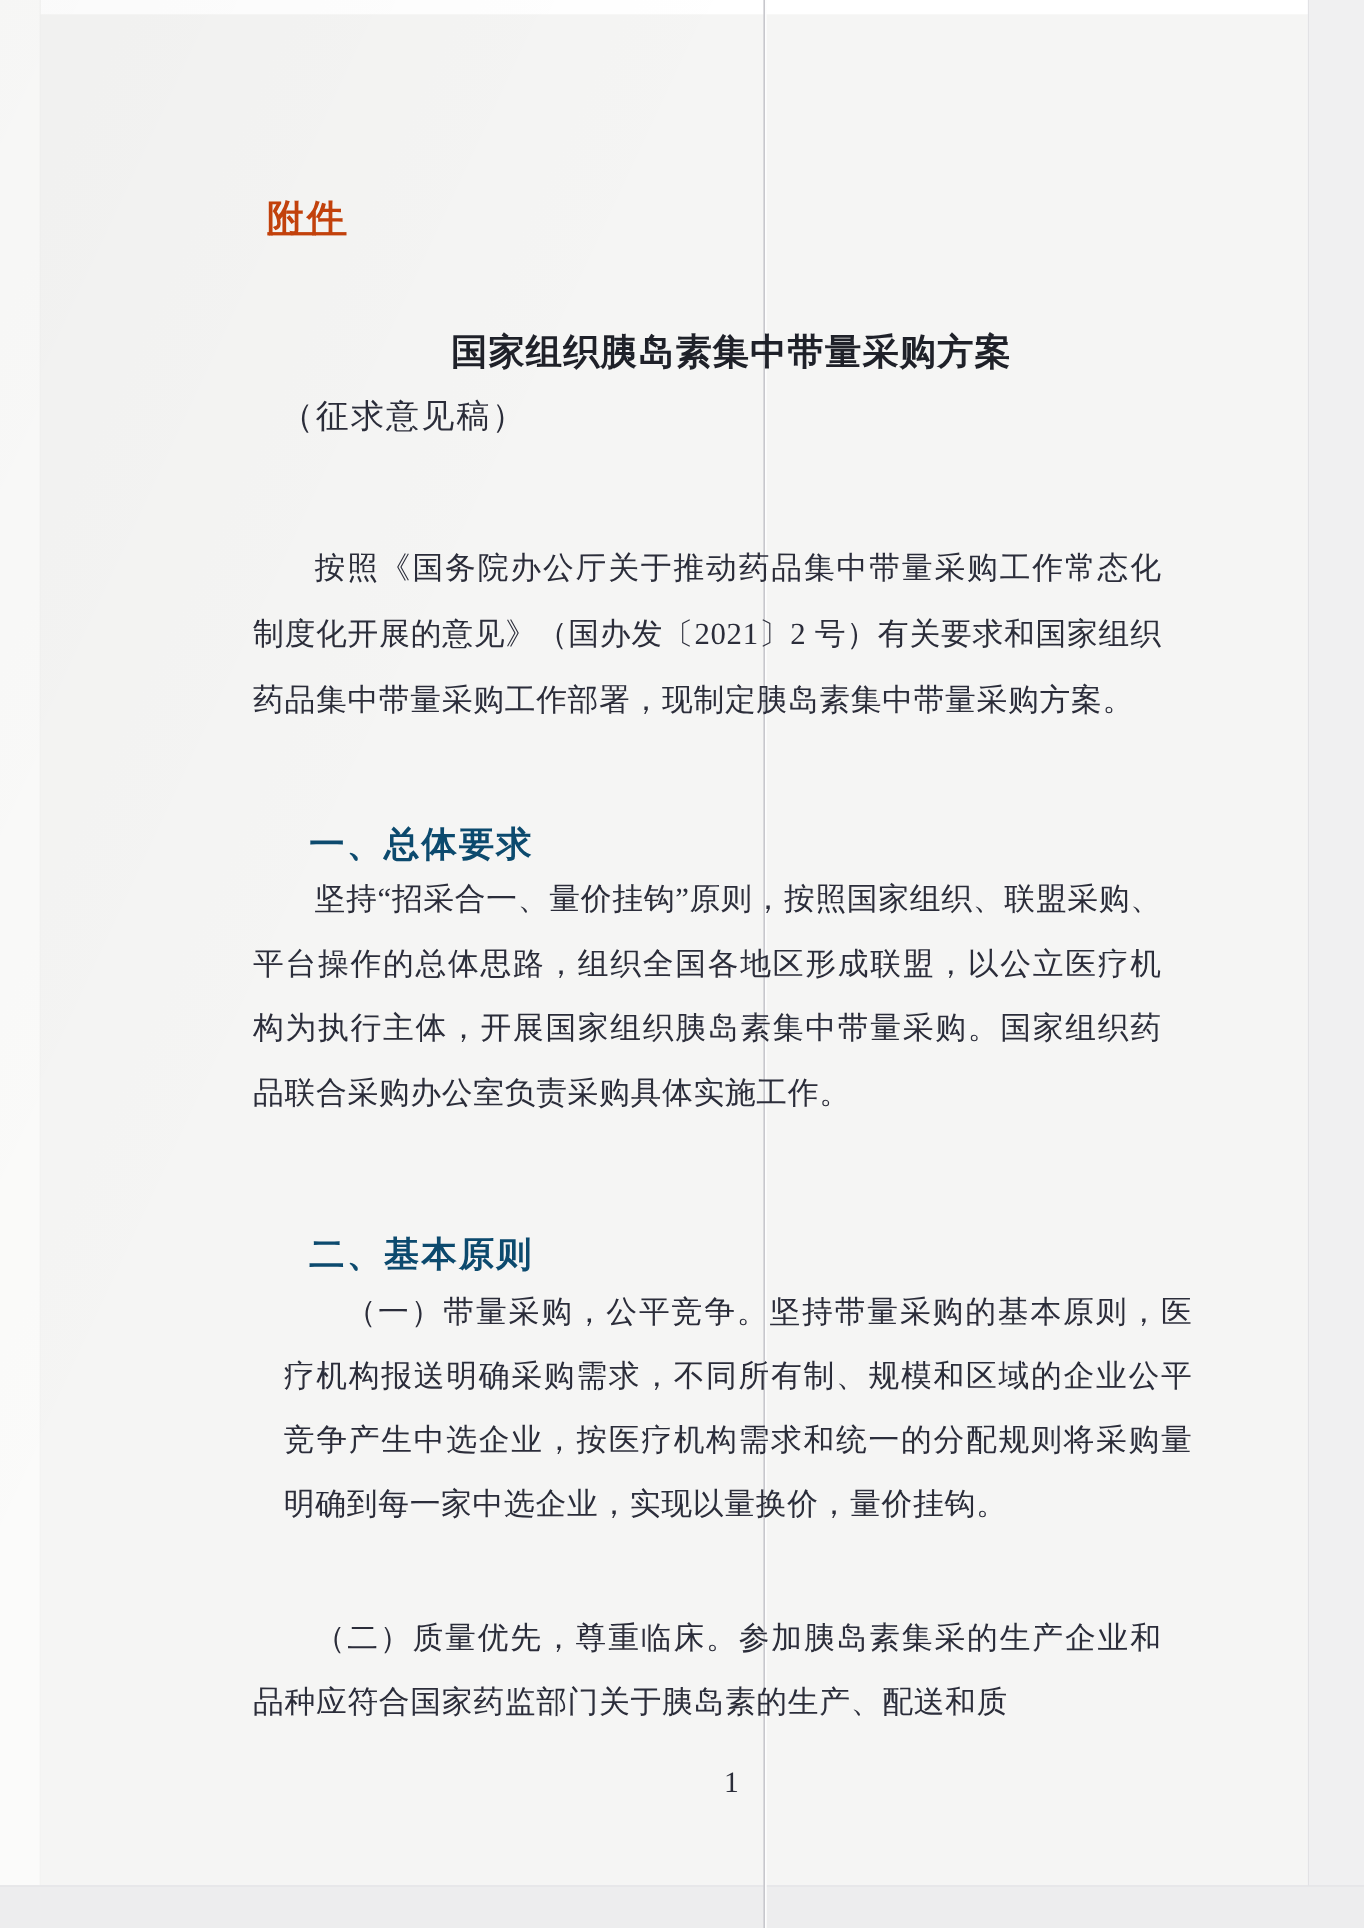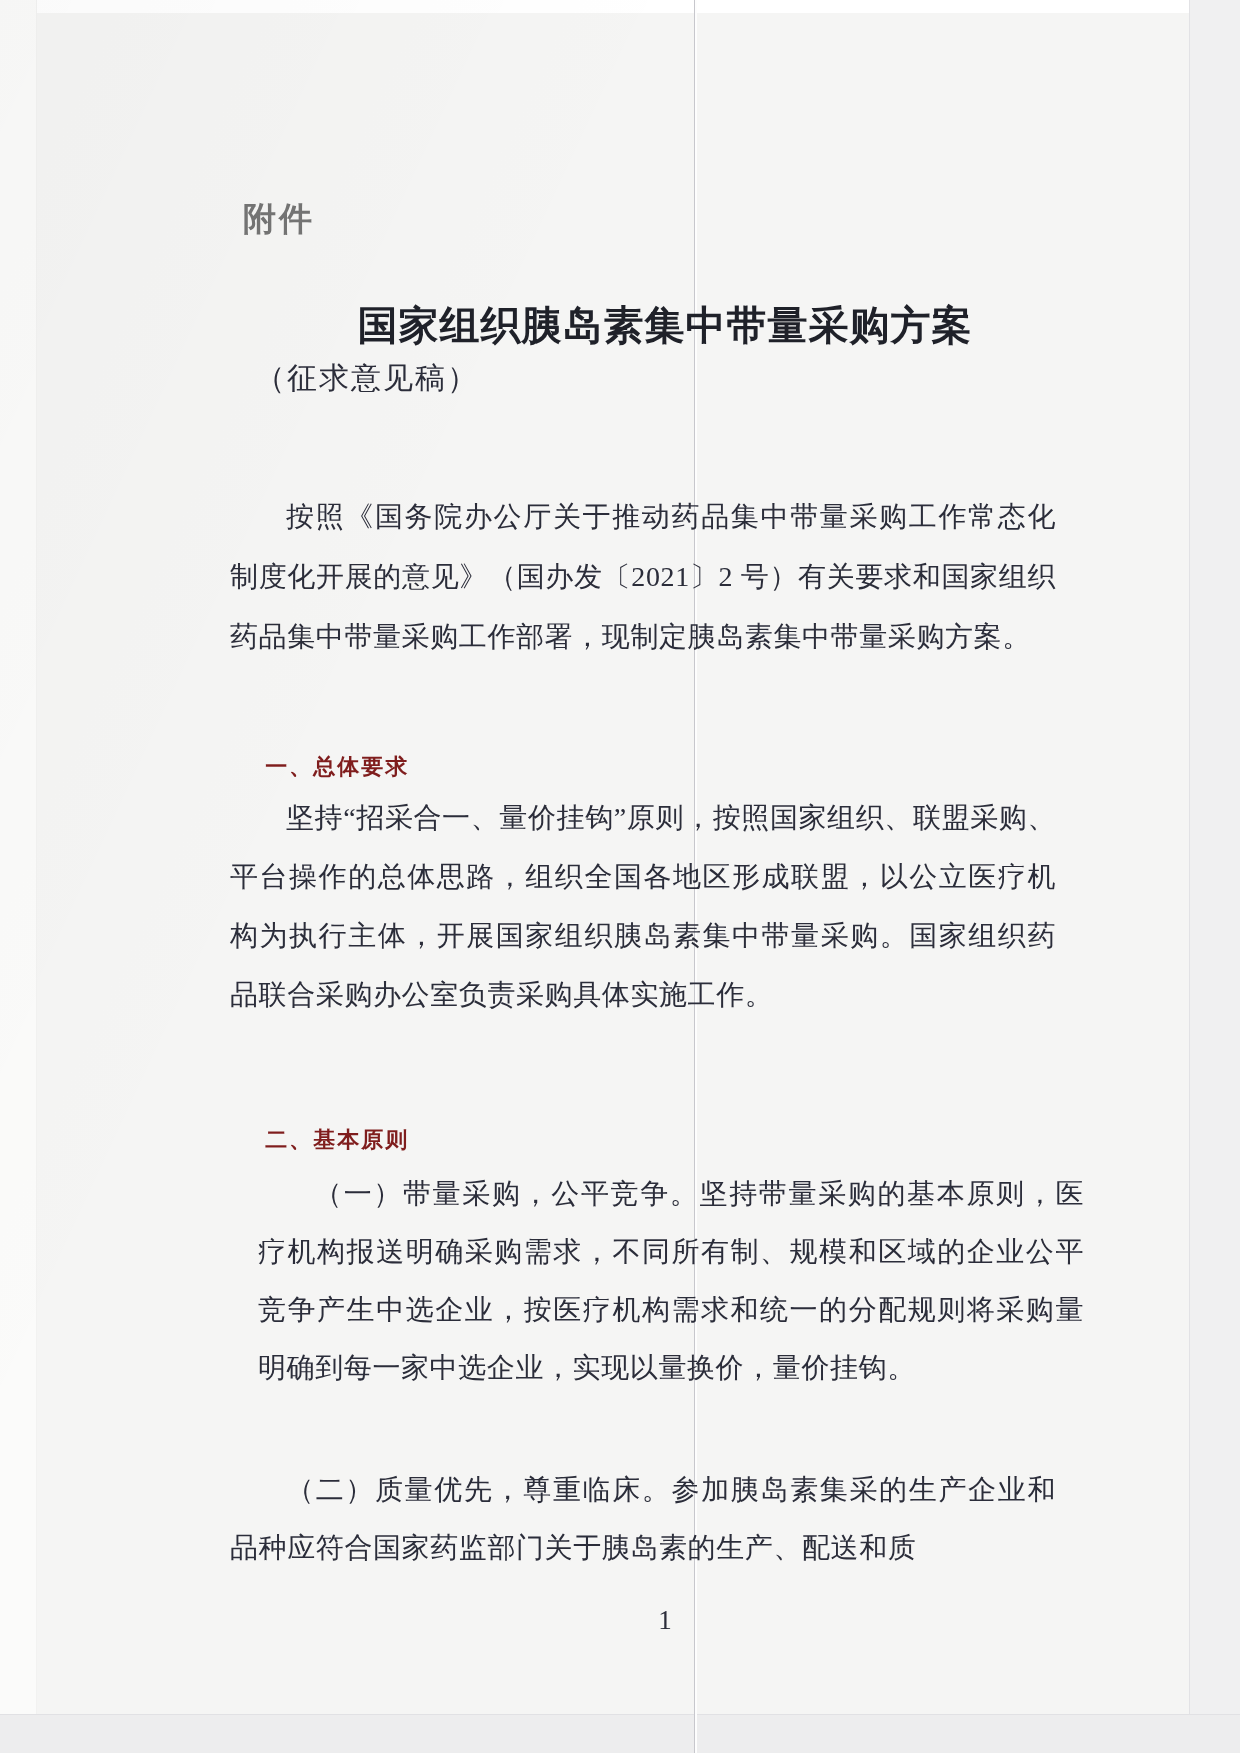--- a/index.html
+++ b/index.html
@@ -20,29 +20,30 @@
   .left-band   { position: absolute; left: 0; top: 0; bottom: 0; width: 36px; background: #fbfbfa; border-right: 1px solid rgba(0,0,0,0.035); }
   .crease      { position: absolute; left: 694px; top: 0; bottom: 0; width: 3px;
                  background: linear-gradient(90deg, #c7c7cc 0px, #c7c7cc 1px, #fdfdfd 1px, #fdfdfd 3px); }
   .right-band  { position: absolute; left: 1189px; top: 0; bottom: 0; right: 0; background: #f0f0f1; border-left: 1px solid #e2e2e5; }
   .bottom-band { position: absolute; left: 0; right: 0; top: 1714px; height: 39px; background: #ededee; border-top: 1px solid #e1e1e4; }
   .sheen       { position: absolute; inset: 0; background: linear-gradient(115deg, rgba(0,0,0,0.02), rgba(0,0,0,0) 35%); pointer-events: none; }
 
   
   .block { position: absolute; }
   .att {
-    left: 243px; top: 197px;
+    left: 243px; top: 176px;
     font-family: "Liberation Sans", sans-serif;
     font-weight: 700; font-size: 33px; letter-spacing: 3px;
-    color: #737373;
+    color: #c2410c;
+    text-decoration: underline;
   }
   .title {
     left: 255px; top: 298px; width: 820px;
     text-align: center;
-    font-weight: 700; font-size: 40px; letter-spacing: 1px;
+    font-weight: 700; font-size: 33px; letter-spacing: 1px;
     color: #1f2129;
   }
   .subtitle {
     left: 255px; top: 358px; width: 820px;
     text-align: left;
     font-size: 30px; letter-spacing: 2px;
     color: #2b2d3a;
   }
   .body-text {
     left: 230px; width: 826px;
@@ -51,23 +52,23 @@
     color: #2b2d3a;
   }
   .indent { text-indent: 2em; }
   .p-intro { top: 487px;  line-height: 60px; }
   .p-s1    { top: 788px;  line-height: 59px; }
   .p-s2a   { top: 1165px; line-height: 58px; margin-left: 28px; }
   .p-s2b   { top: 1461px; line-height: 58px; }
   .heading {
     left: 230px; width: 826px;
     font-family: "Liberation Sans", sans-serif;
-    font-weight: 700; font-size: 22px; letter-spacing: 2px;
+    font-weight: 700; font-size: 32px; letter-spacing: 2px;
     text-indent: 1.6em;
-    color: #7f1d1d;
+    color: #0c4a6e;
   }
   .h-s1 { top: 746px;  line-height: 42px; }
   .h-s2 { top: 1119px; line-height: 42px; font-family: Liberation Serif, serif; }
   .page-num {
     left: 255px; top: 1605px; width: 820px;
     text-align: center;
     font-size: 27px; color: #2b2d3a;
   }
 </style>
 </head>

